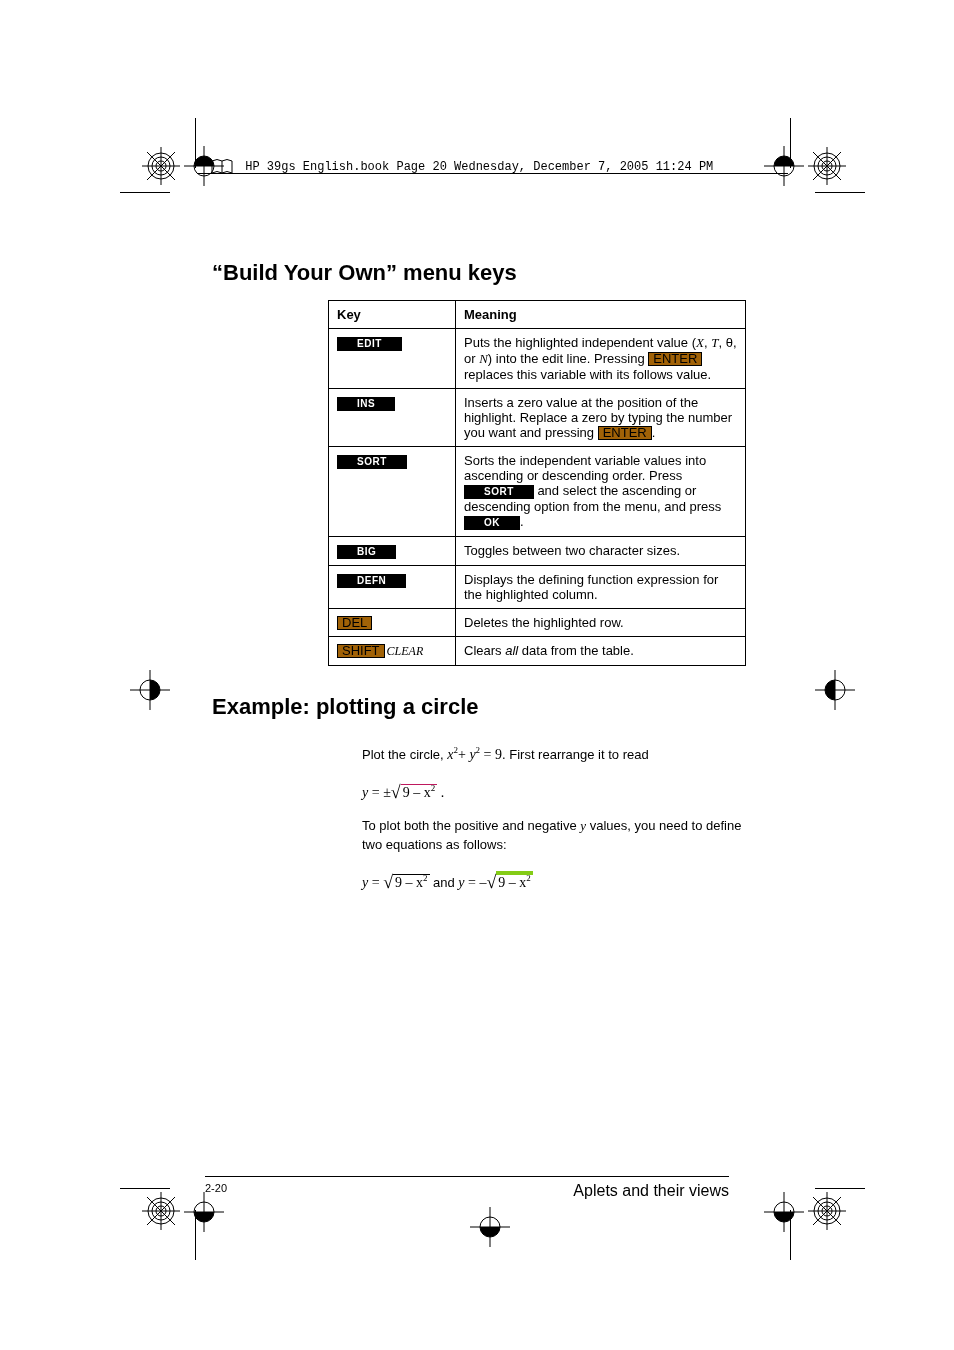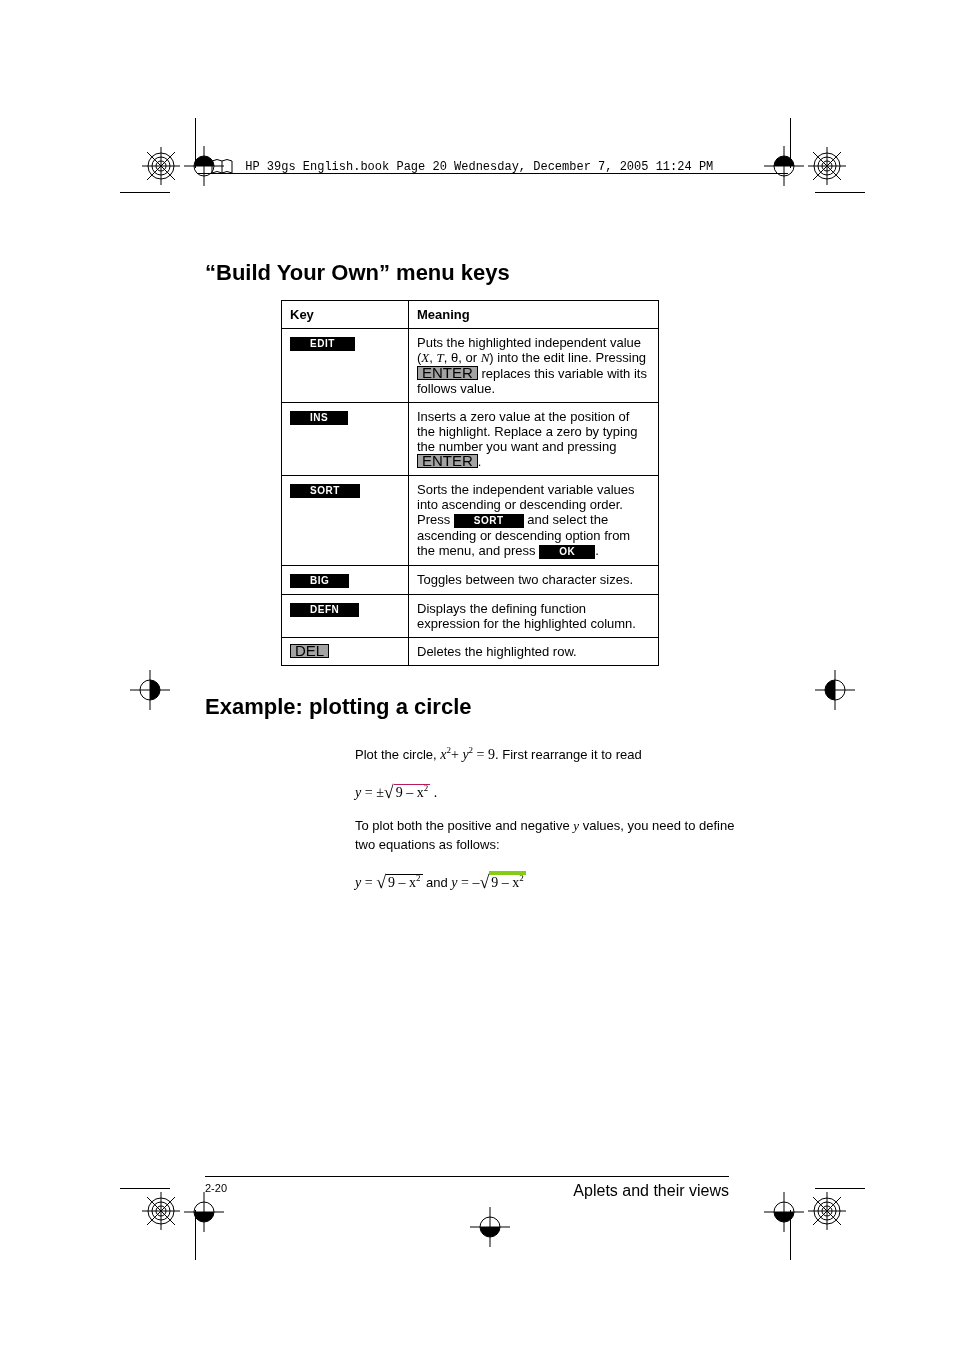--- a/index.html
+++ b/index.html
@@ -34,34 +34,34 @@
   }
   .header-meta svg{vertical-align:middle;margin-right:4px}
 
   
   .frame-h {position:absolute;height:1px;background:#000;}
   .frame-v {position:absolute;width:1px;background:#000;}
 
   
   .content {
     position:absolute;
-    left:205px;
+    left:212px;
     top:260px;
     width:530px;
   }
   h2.section {
     font-family: "Helvetica Neue", Arial, sans-serif;
     font-weight:700;
     font-size:22px;
     margin:0 0 14px 0;
   }
   table.keys {
     border-collapse:collapse;
-    width:378px;
-    margin-left:76px;
+    width:418px;
+    margin-left:116px;
     margin-top:6px;
     font-size:13px;
   }
   table.keys th, table.keys td {
     border:1px solid #000;
     padding:6px 8px;
     vertical-align:top;
     text-align:left;
   }
   table.keys th {
@@ -75,24 +75,24 @@
     font-size:10px;
     padding:1px 20px;
     font-weight:700;
     letter-spacing:0.5px;
     line-height:12px;
   }
   .hardkey {
     display:inline-block;
     border:1px solid #000;
     border-radius:0;
-    font-size:15px;
+    font-size:13px;
     padding:0px 4px;
     line-height:12px;
-    background:#a3a3a3;
+    background:#a16207;
   }
   .shiftlabel{
     font-style:italic;
     font-family:"Times New Roman",serif;
     font-size:12px;
     margin-left:2px;
   }
   .mathvar { font-style:italic; font-family:"Times New Roman",serif;}
   .ital { font-style:italic;}
 
@@ -320,20 +320,28 @@
     <tr>
       <td class="keycell"><span class="softkey">DEFN</span></td>
       <td>Displays the defining function expression for the highlighted column.</td>
     </tr>
 
     <tr>
       <td class="keycell"><span class="hardkey">DEL</span></td>
       <td>Deletes the highlighted row.</td>
     </tr>
 
+    <tr>
+      <td class="keycell">
+        <span class="hardkey">SHIFT</span><span class="shiftlabel">CLEAR</span>
+      </td>
+      <td>
+        <span>Clears </span><span class="ital">all</span><span> data from the table.</span>
+      </td>
+    </tr>
   </tbody>
     </table>
 
   <div class="example-sec">
     <h2 class="section">Example: plotting a circle</h2>
     <div class="example-body">
       <p>
         <span>Plot the circle, </span>
         <span class="eq"><span class="mathvar">x</span><span class="sup">2</span><span>+ </span><span class="mathvar">y</span><span class="sup">2</span><span> = 9</span></span><span>. First rearrange it to read</span>
       </p>

